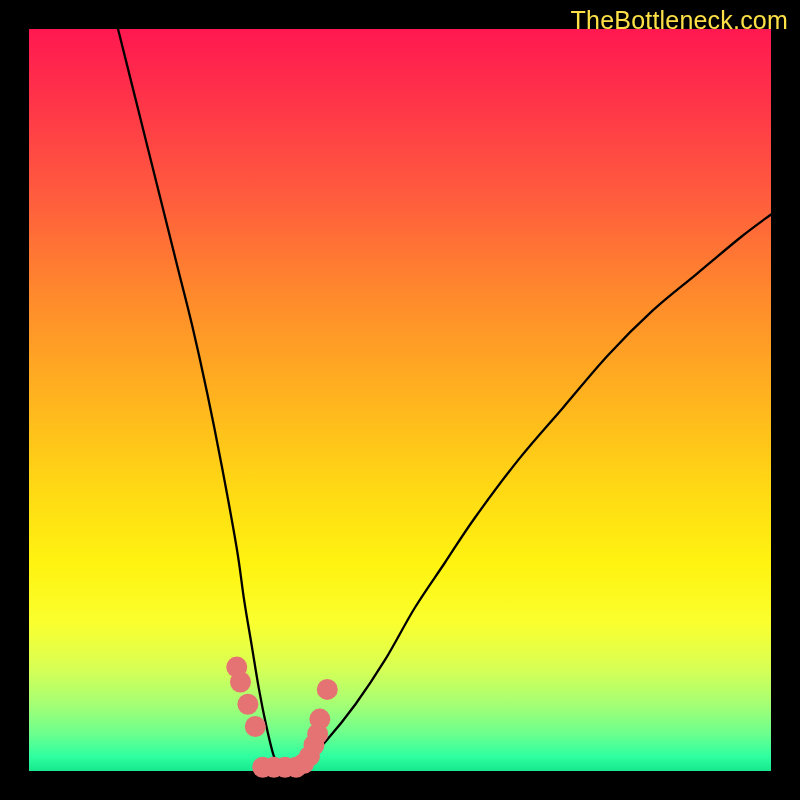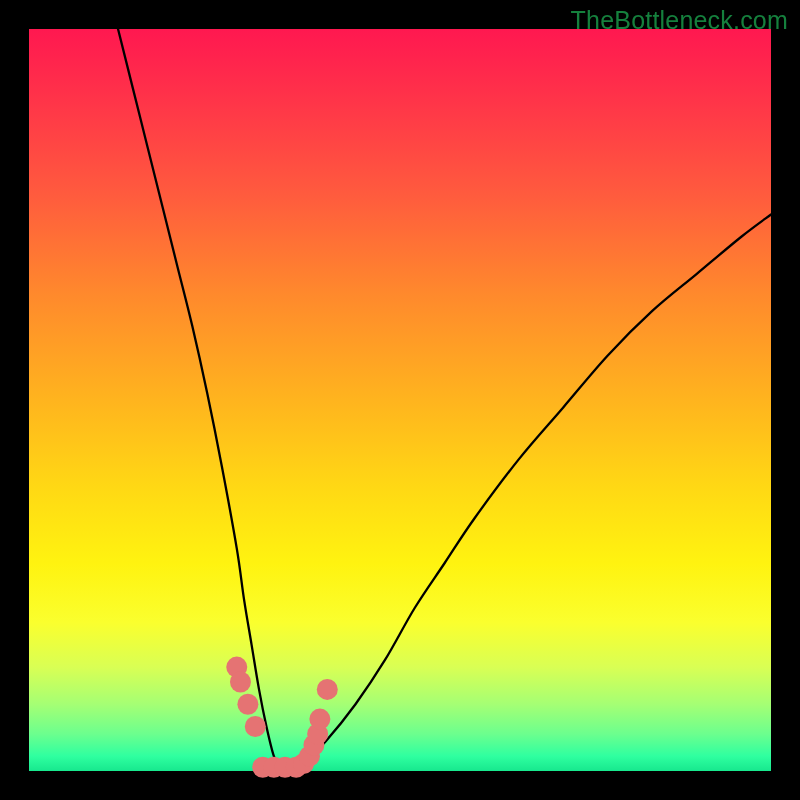--- a/index.html
+++ b/index.html
@@ -37,21 +37,21 @@
       #a5ff74 91%,
       #6cff8e 95%,
       #2fffa0 98%,
       #17e88e 100%
     );
   }
   .watermark {
     position: absolute;
     top: 6px;
     right: 12px;
-    color: #15803d;
+    color: #fde047;
     font-size: 25px;
     font-weight: 500;
     letter-spacing: 0.2px;
     user-select: none;
     pointer-events: none;
   }
   svg.curve-layer {
     position: absolute;
     left: 29px;
     top: 29px;

